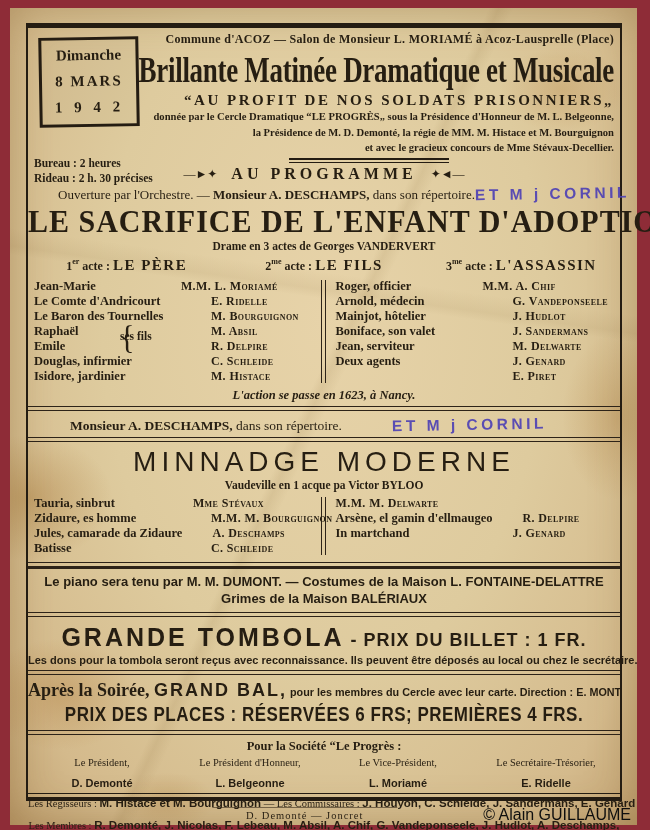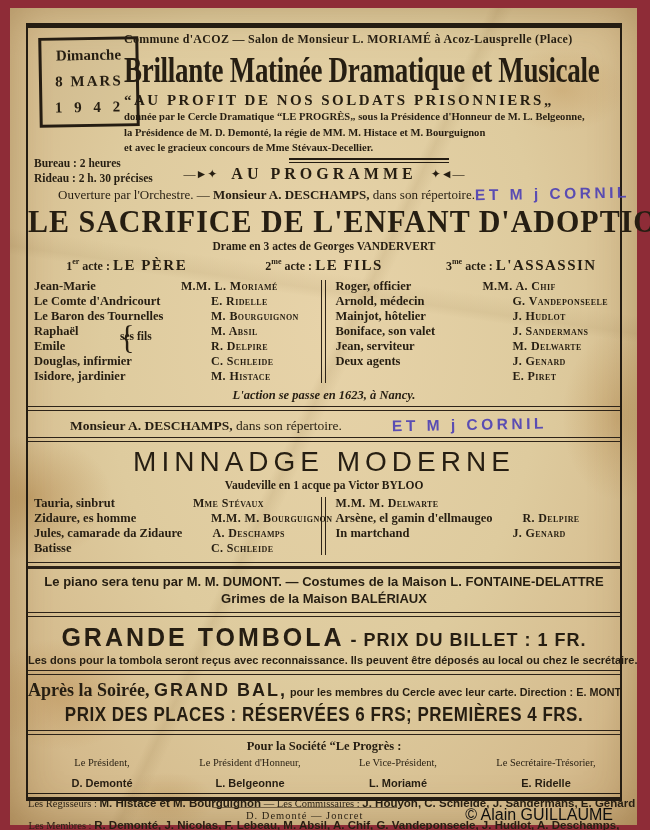--- a/index.html
+++ b/index.html
@@ -19,21 +19,21 @@
   .frame{position:absolute;left:16px;right:15px;top:15px;bottom:24px;
     border:2px solid #241c12;border-top-width:5px;border-bottom-width:4px;}
   .frame::after{content:'';position:absolute;left:0;right:0;bottom:3px;height:1.5px;background:#241c12;}
   
   .datebox{position:absolute;left:11px;top:9px;width:90px;border:3.5px solid #241c12;
     text-align:center;padding:7px 2px 8px;transform:rotate(-1deg);background:rgba(0,0,0,0.02);}
   .datebox .d1{font-size:15px;font-weight:700;}
   .datebox .d2{font-size:15px;font-weight:700;letter-spacing:2px;margin-top:9px;}
   .datebox .d3{font-size:15px;font-weight:700;letter-spacing:4px;margin-top:9px;}
   .times{position:absolute;left:6px;top:128px;width:170px;font-size:11.5px;font-weight:700;line-height:15px;}
-  .hdr{margin:4px 6px 0 96px;text-align:left;}
+  .hdr{margin:4px 6px 0 96px;text-align:right;}
   .commune{font-size:12px;font-weight:700;letter-spacing:.3px;white-space:nowrap;}
   .main-title{display:inline-block;font-size:27px;font-weight:700;letter-spacing:-.3px;white-space:nowrap;
     transform:scaleY(1.3);margin:8px 0 6px;}
   .subtitle{font-size:15px;font-weight:700;letter-spacing:2.5px;white-space:nowrap;}
   .hline{font-size:10.6px;font-weight:700;white-space:nowrap;line-height:15.5px;}
   .hr-short{width:160px;margin:2px auto 2px;border-top:2.5px solid #241c12;border-bottom:1px solid #241c12;height:2px;}
   
   .prog-head{text-align:center;font-size:16px;font-weight:700;letter-spacing:4px;margin-top:2px;}
   .prog-head .orn{font-size:12px;letter-spacing:0;font-weight:400;vertical-align:1px;padding:0 14px;}
   .ouverture{display:flex;justify-content:space-between;align-items:baseline;padding:2px 14px 0 30px;}
@@ -91,21 +91,21 @@
   .officers{display:flex;margin-top:3px;}
   .officers .off{flex:1;text-align:center;}
   .officers .otitle{font-size:10.5px;}
   .officers .oname{font-family:"Liberation Sans",sans-serif;font-size:11px;font-weight:700;margin-top:9px;}
   .soc-line{text-align:center;margin-top:4px;white-space:nowrap;}
   .soc-line .lbl{font-size:10.5px;}
   .soc-line .val{font-family:"Liberation Sans",sans-serif;font-size:11.5px;font-weight:700;}
   
   .printer{position:absolute;left:47%;bottom:4px;transform:translateX(-50%);font-size:10.5px;
     letter-spacing:1px;border-top:1px solid rgba(40,30,15,.55);padding:2px 34px 0;white-space:nowrap;}
-  .copyright{position:absolute;right:24px;bottom:1px;font-family:"Liberation Sans",sans-serif;
+  .copyright{position:absolute;right:6px;bottom:1px;font-family:"Liberation Sans",sans-serif;
     font-size:16px;color:#0e0e0e;white-space:nowrap;}
 </style>
 </head>
 <body>
 
 <div class="poster">
   <div class="paper">
     <div class="frame">
 
       <div class="datebox">

